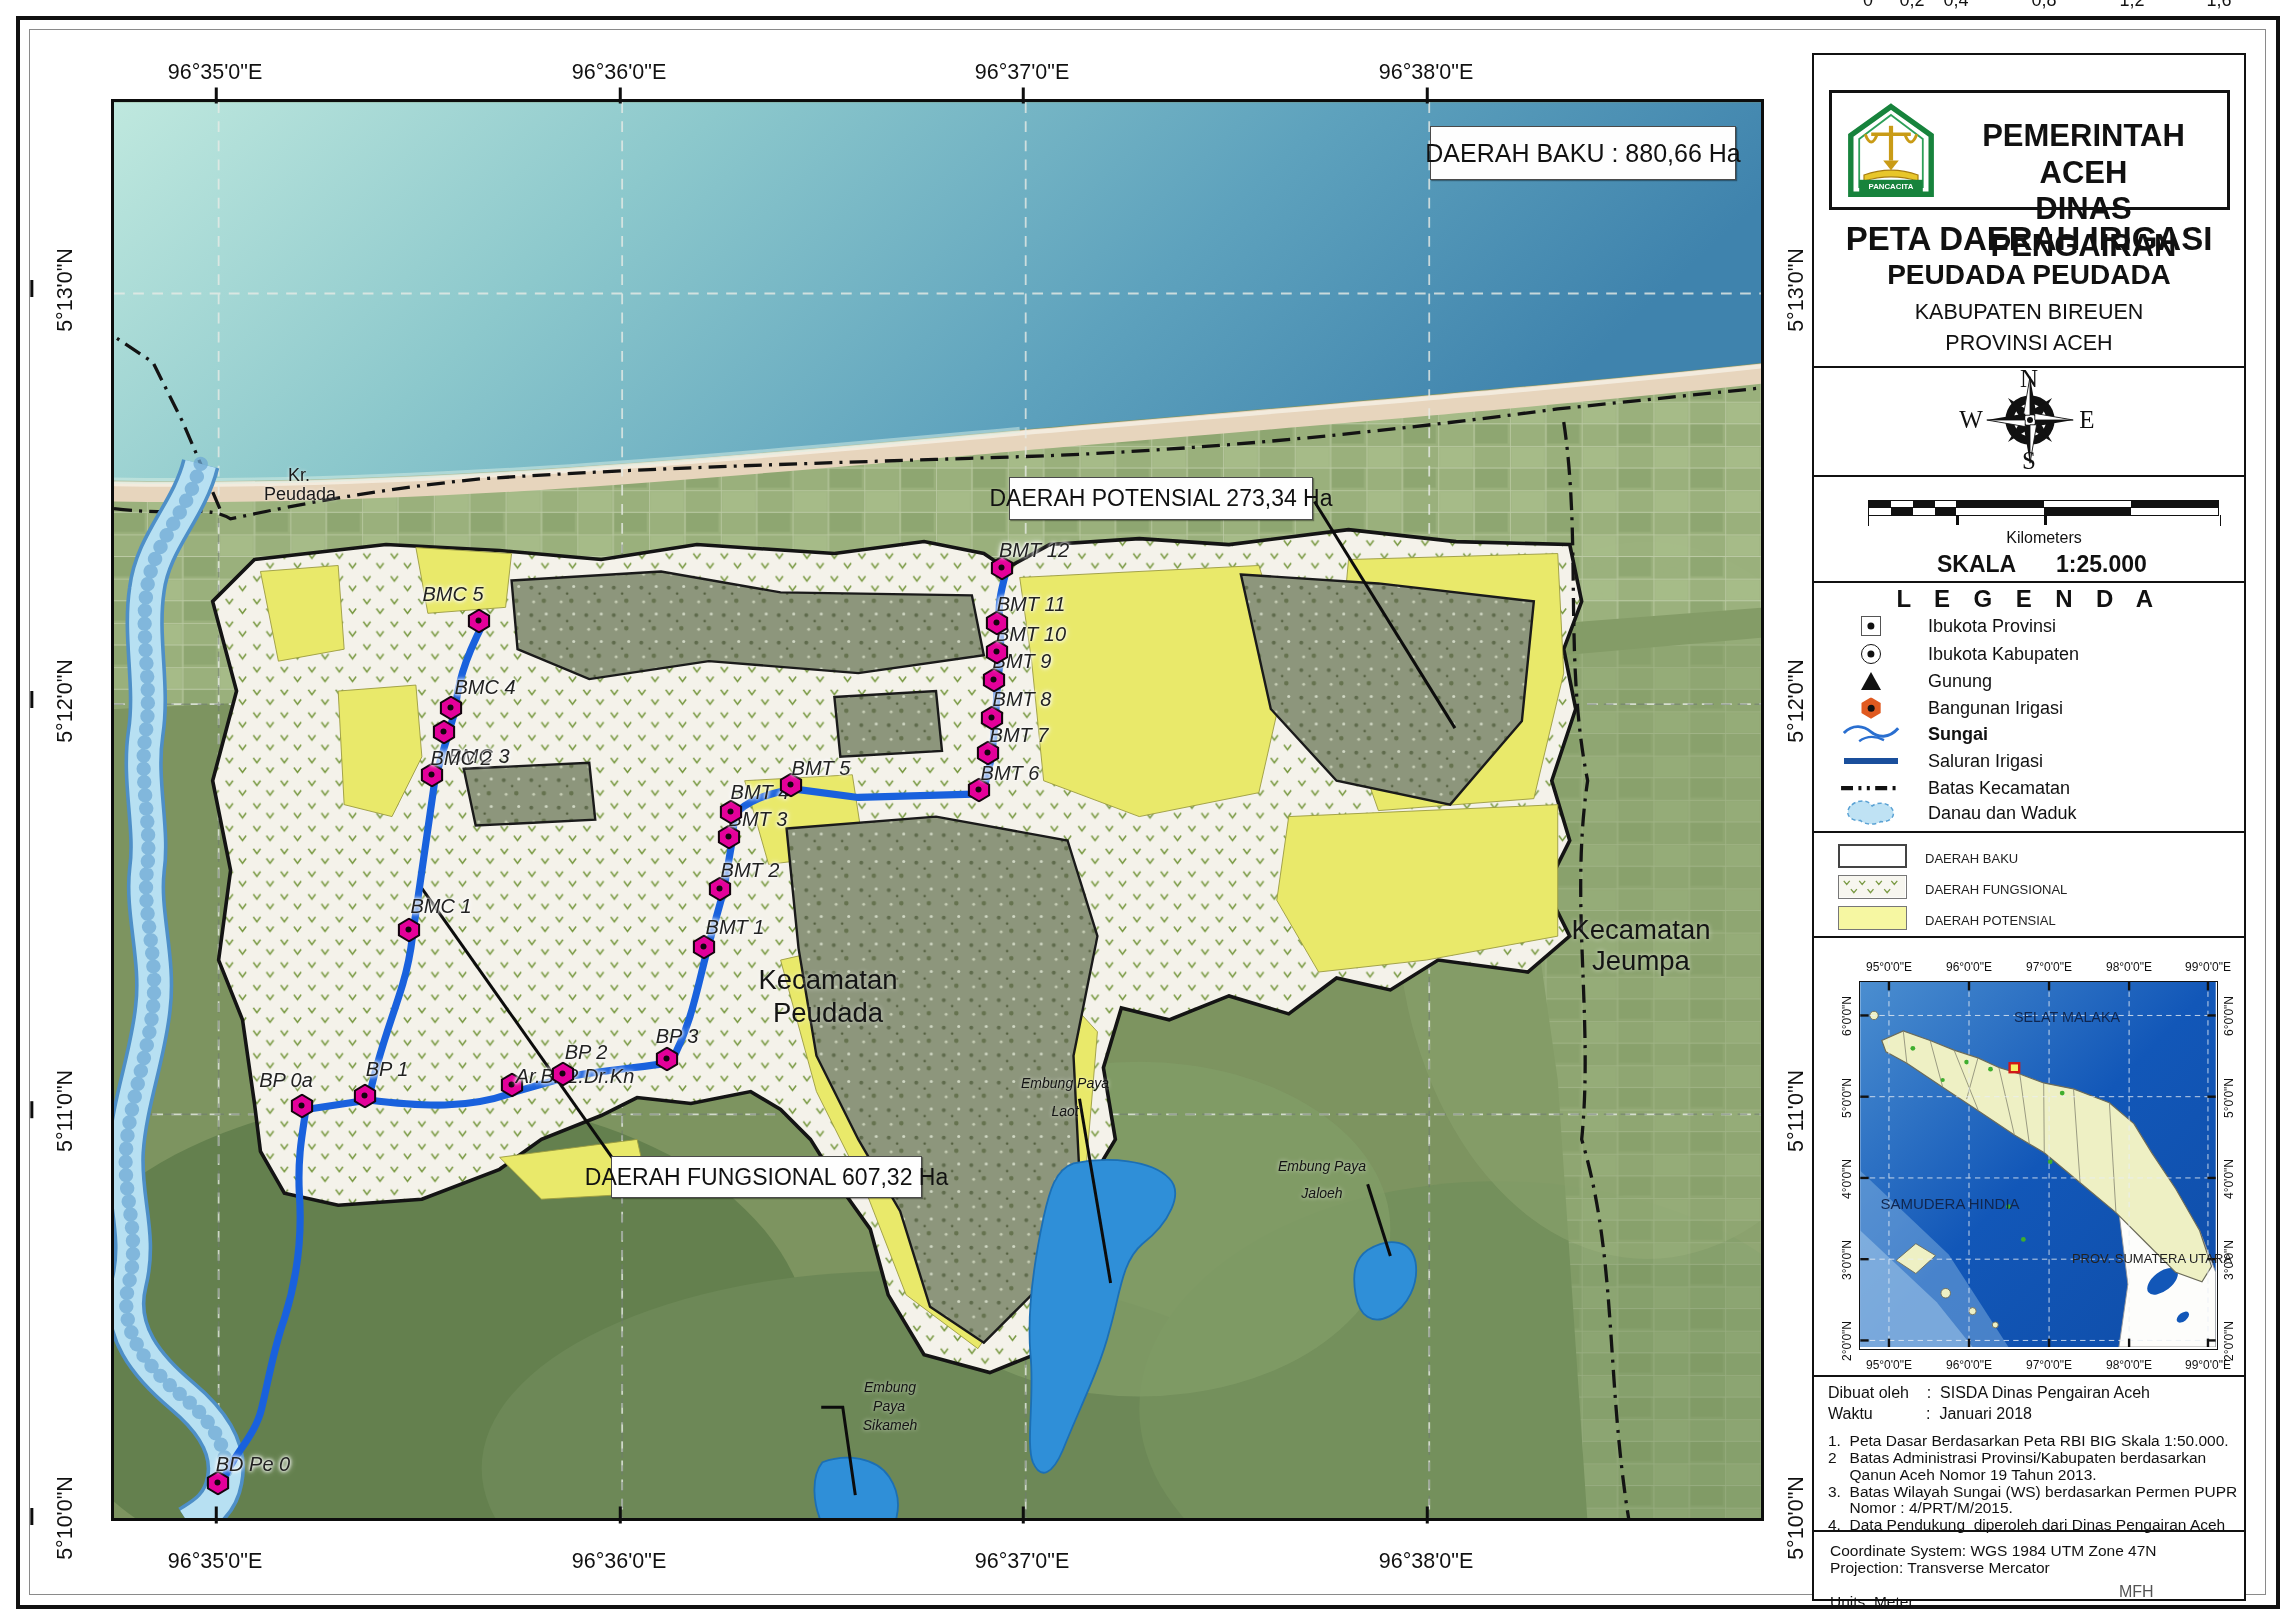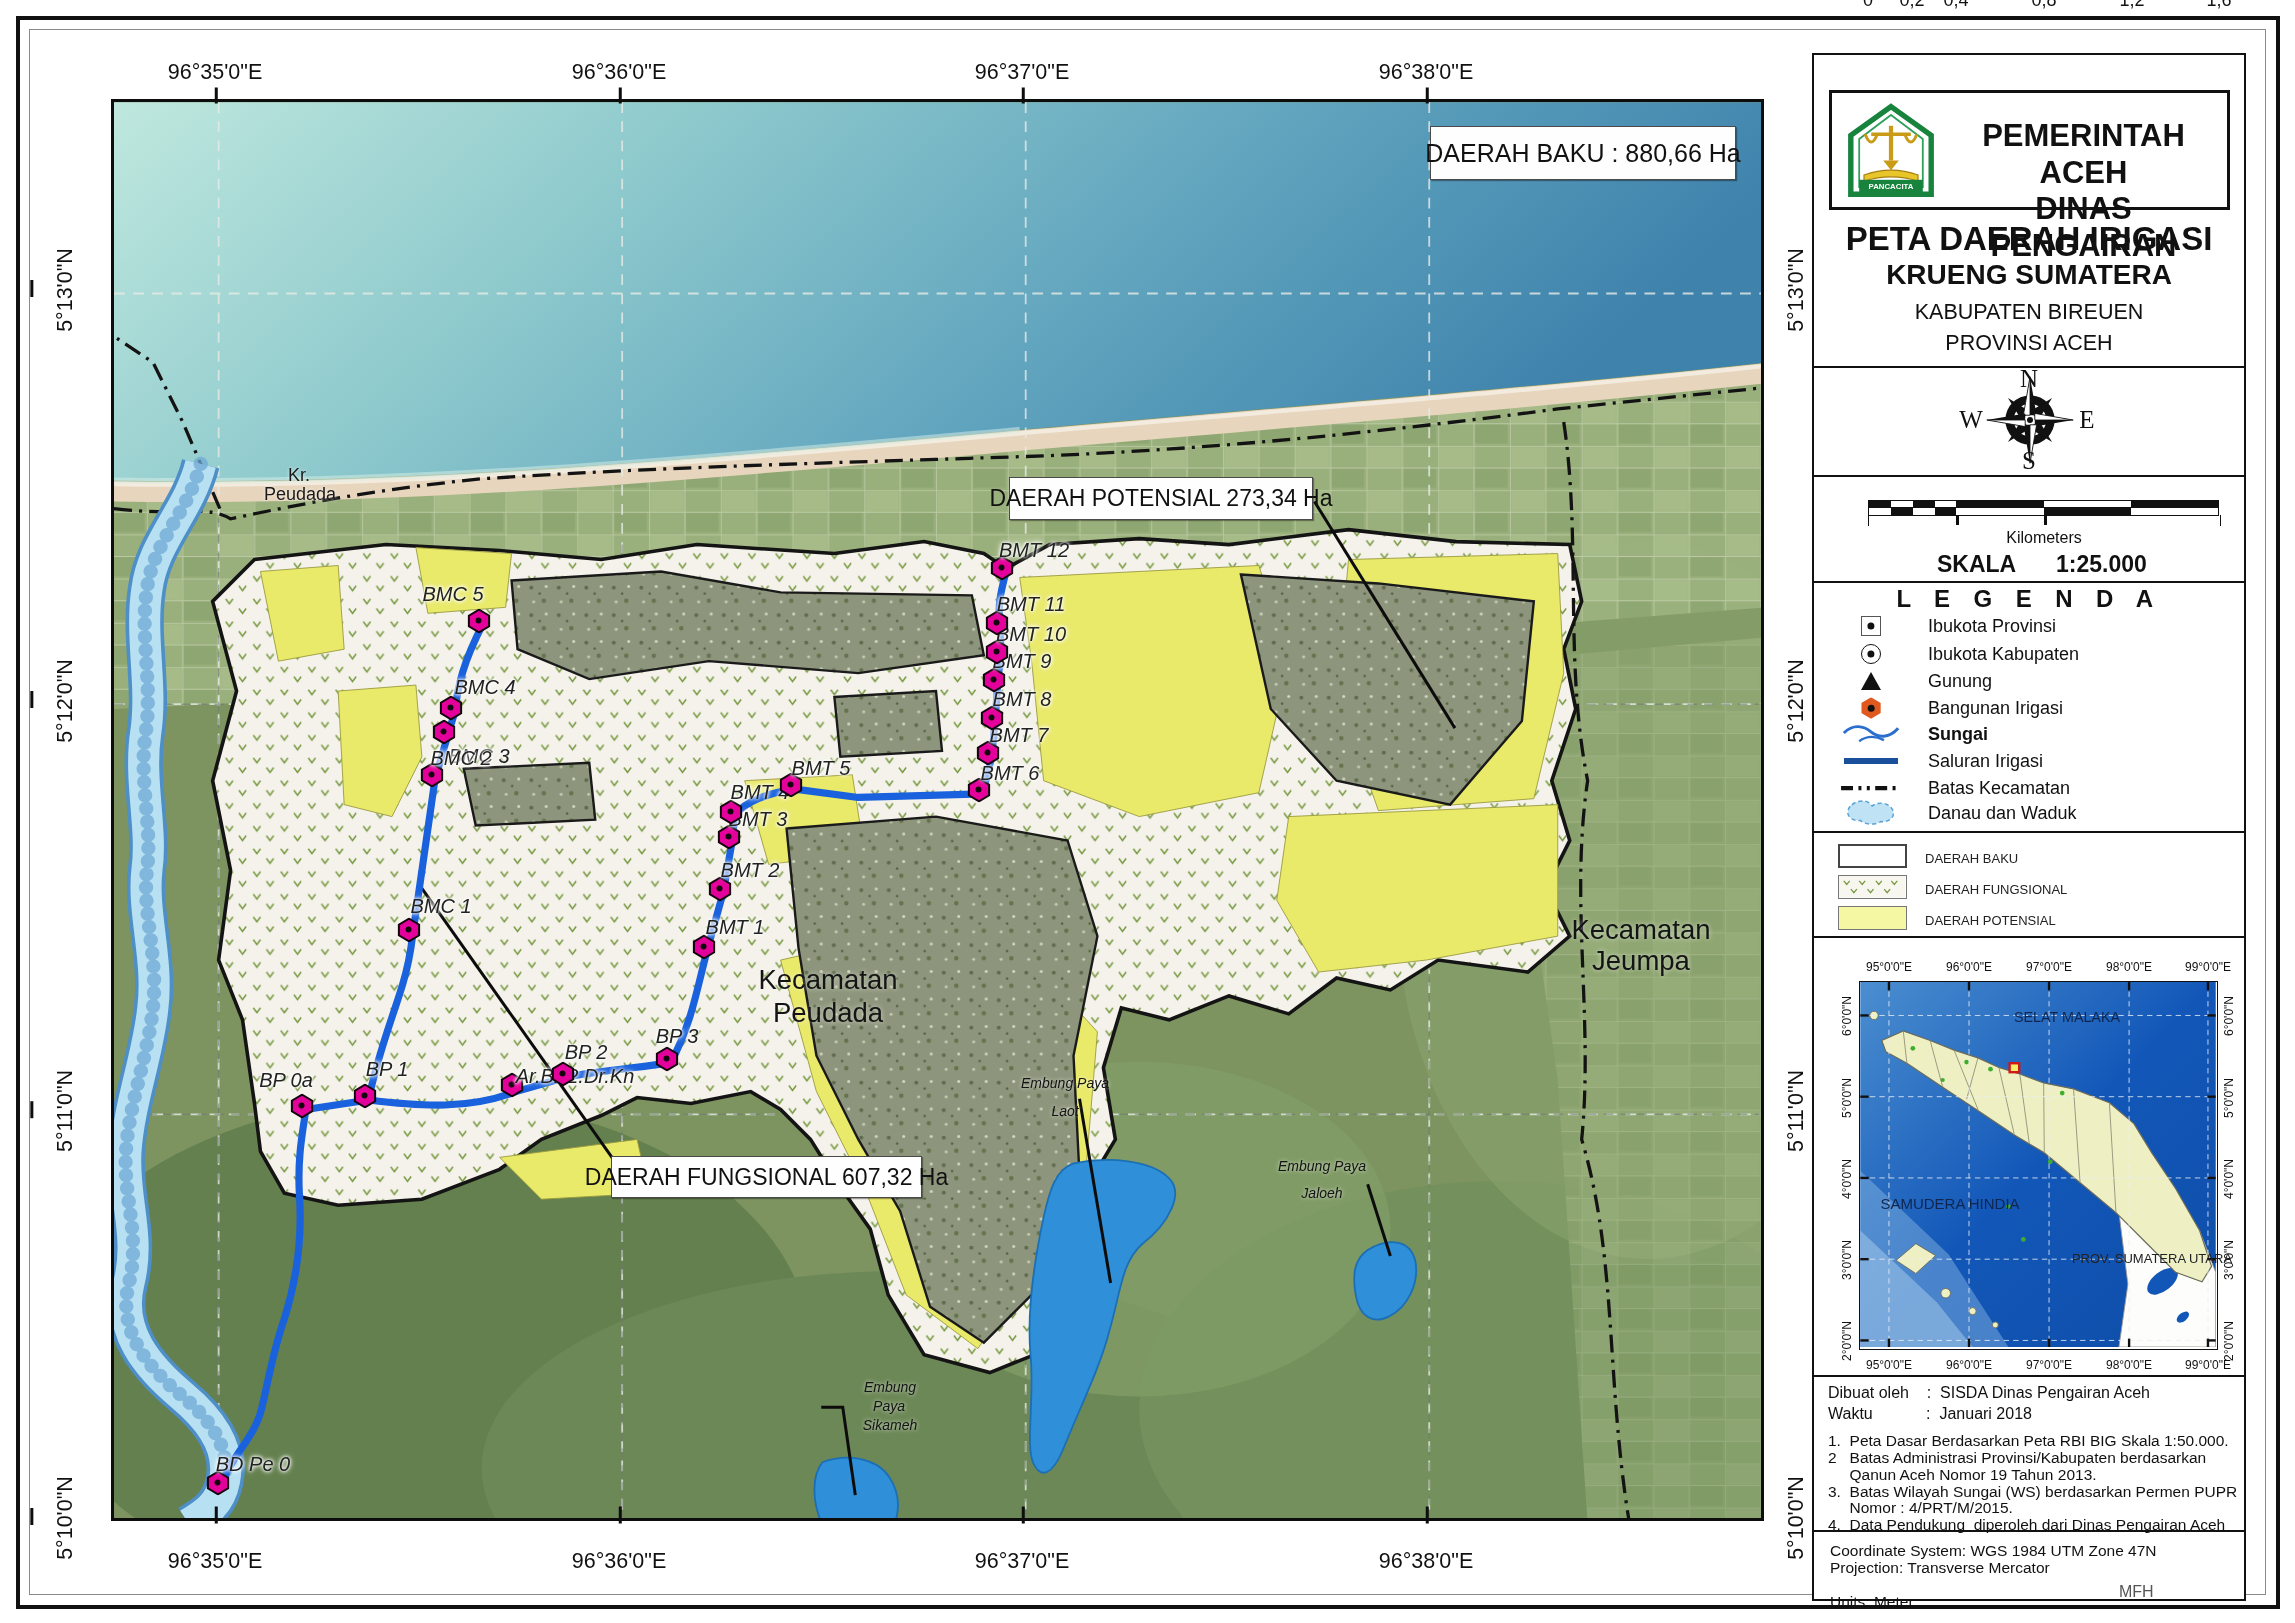--- a/index.html
+++ b/index.html
@@ -597,21 +597,21 @@
       <rect x="22" y="128" width="106" height="22" fill="#17833c"></rect>
       <text x="75" y="144" text-anchor="middle" font-family="Liberation Sans, sans-serif" font-size="13" font-weight="bold" fill="#fff">PANCACITA</text>
     </svg>
   </div>
   <div class="abs agency-text" style="left:1943px;top:118px;width:281px;">
     <div>PEMERINTAH ACEH</div>
     <div>DINAS PENGAIRAN</div>
   </div>
 
   <div class="abs ctr t1" style="left:2029px;top:239px;">PETA DAERAH IRIGASI</div>
-  <div class="abs ctr t2" style="left:2029px;top:275px;">KRUENG SUMATERA</div>
+  <div class="abs ctr t2" style="left:2029px;top:275px;">PEUDADA PEUDADA</div>
   <div class="abs ctr t3" style="left:2029px;top:312px;">KABUPATEN BIREUEN</div>
   <div class="abs ctr t3" style="left:2029px;top:343px;">PROVINSI ACEH</div>
   <div class="abs pdiv" style="left:1812px;width:434px;top:366px;"></div>
 
   <div class="abs" style="left:1979px;top:369px;">
     <svg width="102" height="102" viewBox="-85 -85 170 170">
       <circle r="34" fill="none" stroke="#111" stroke-width="14"></circle>
       <g fill="#111">
         <path d="M0 -52 L10 -10 L-10 -10 Z" transform="rotate(45)"></path>
         <path d="M0 -52 L10 -10 L-10 -10 Z" transform="rotate(135)"></path>

